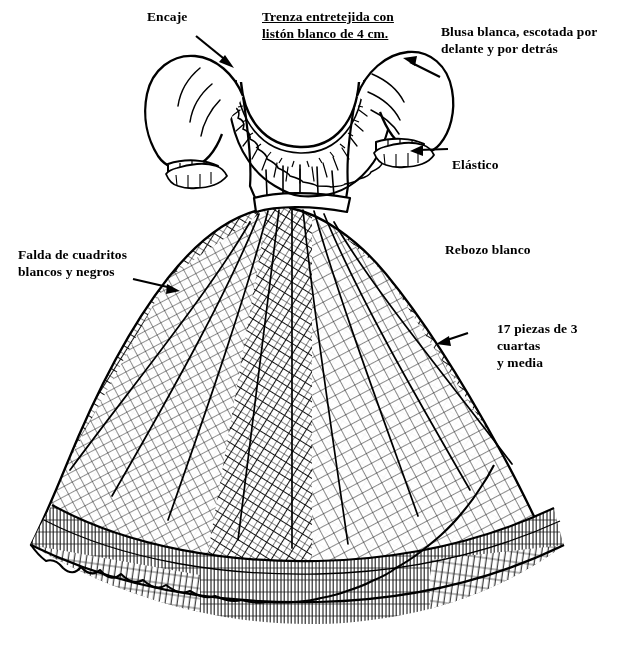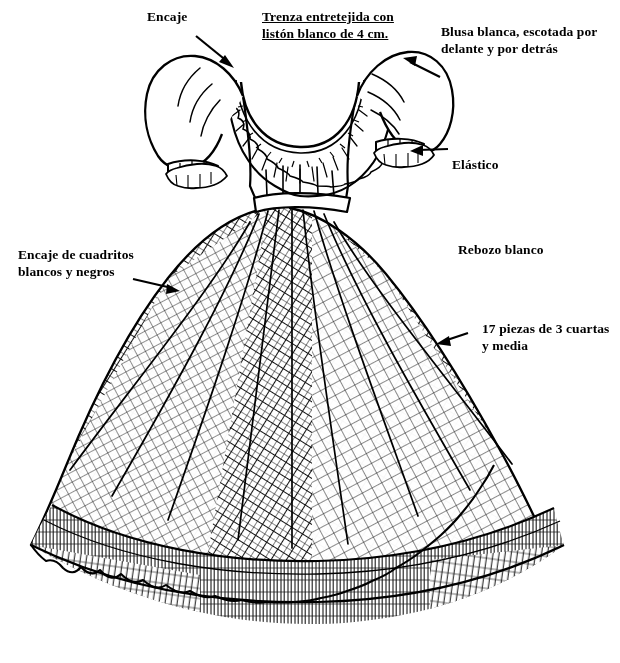--- a/index.html
+++ b/index.html
@@ -282,19 +282,19 @@
       </g>
     </g>
   </svg>
 
   <div class="label" style="left:147px; top:8px;">Encaje</div>
   <div class="label" style="left:262px; top:8px;text-decoration:underline;">Trenza entretejida con
 listón blanco de 4 cm.</div>
   <div class="label" style="left:441px; top:23px;">Blusa blanca, escotada por
 delante y por detrás</div>
   <div class="label" style="left:452px; top:156px;">Elástico</div>
-  <div class="label" style="left:18px; top:246px;">Encaje de cuadritos
+  <div class="label" style="left:18px; top:246px;">Falda de cuadritos
 blancos y negros</div>
-  <div class="label" style="left:458px; top:241px;">Rebozo blanco</div>
-  <div class="label" style="left:482px; top:320px;">17 piezas de 3 cuartas
+  <div class="label" style="left:445px; top:241px;">Rebozo blanco</div>
+  <div class="label" style="left:497px; top:320px;">17 piezas de 3 cuartas
 y media</div>
 
 </div>
 
 </body></html>

